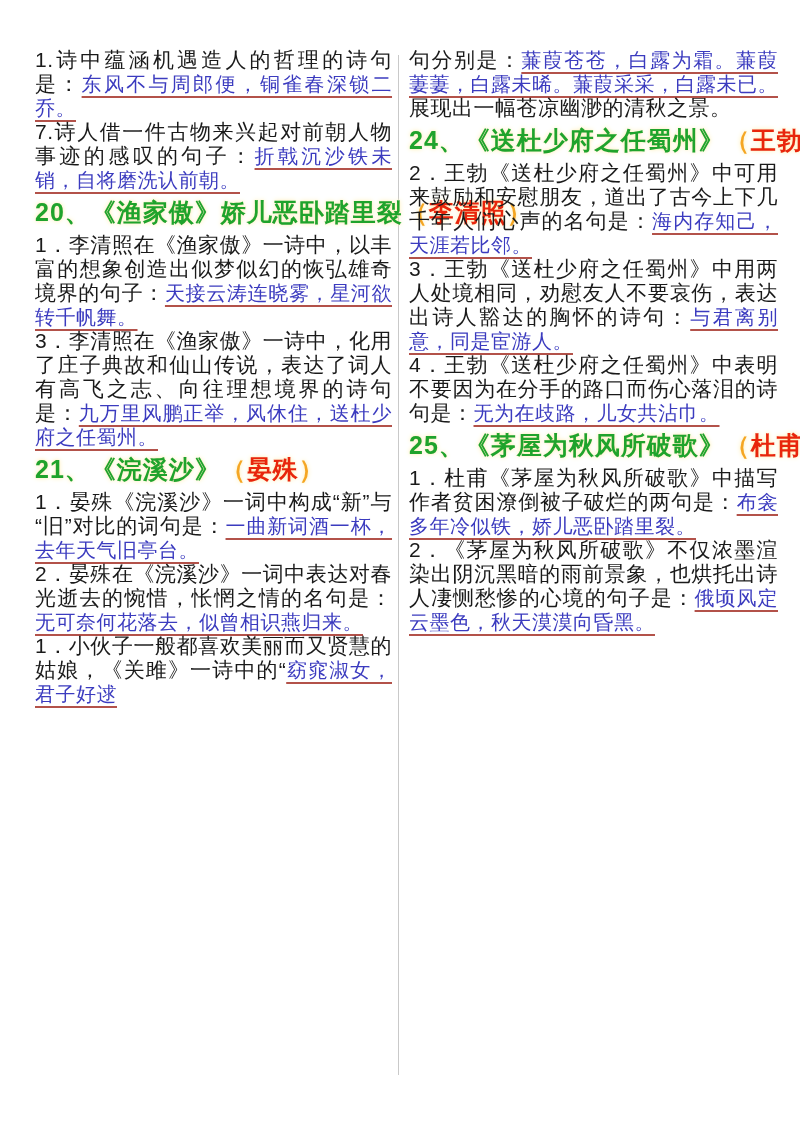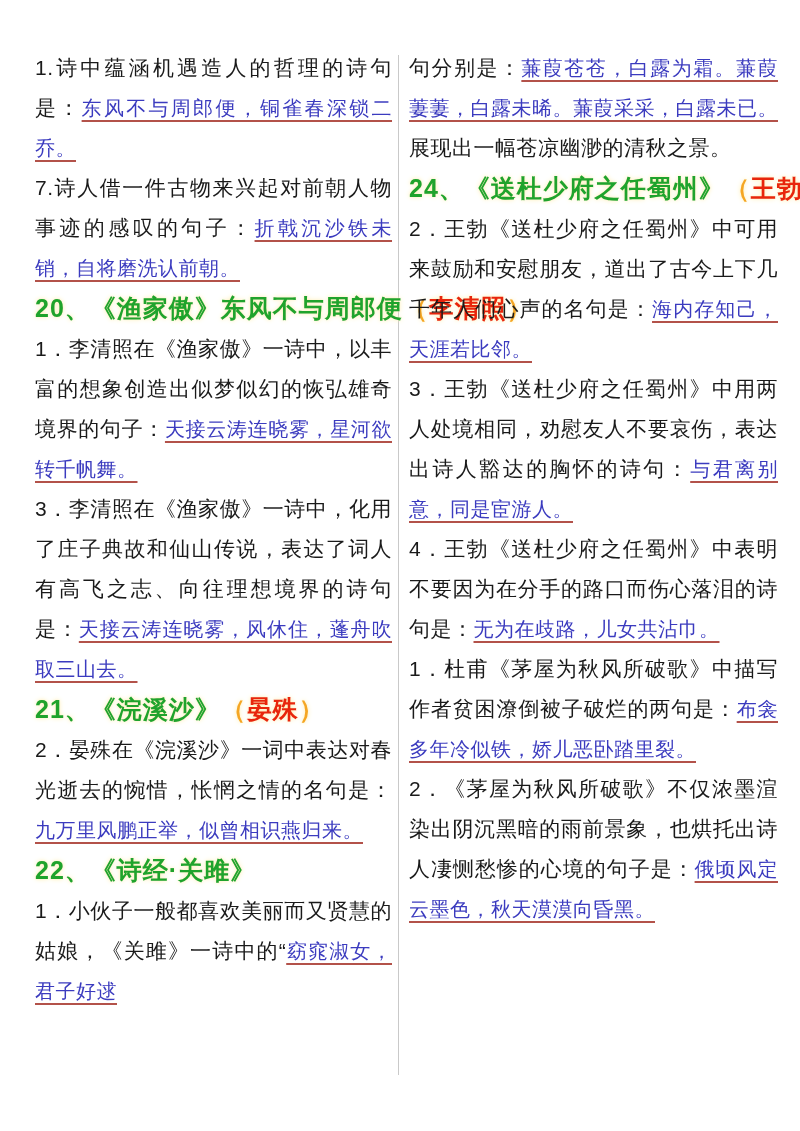--- a/index.html
+++ b/index.html
@@ -18,21 +18,21 @@
     background: var(--divider_gray, #c9c9c9);
   }
   .col {
     position: absolute; top: 48px;
     text-align: justify;
   }
   .col-left  { left: 35px;  width: 357px; }
   .col-right { left: 409px; width: 369px; }
   p.qa {
     font-size: 21px;
-    line-height: 40px;
+    line-height: 24px;
     color: var(--body_black, #1a1a1a);
     font-weight: 500;
     letter-spacing: 0.5px;
   }
   .qtext { color: var(--body_black, #1a1a1a); }
   .ans {
     font-family: "DejaVu Serif", serif;
     font-size: 20px;
     color: var(--answer_blue, #3b3bbf);
     text-decoration: underline;
@@ -54,30 +54,31 @@
   .sec-author { color: var(--header_red, #e8250c); }
 </style>
 </head>
 <body>
 
 <div class="page">
   <div class="divider"></div>
   <div class="col col-left">
       <p class="qa"><span class="qtext">1.诗中蕴涵机遇造人的哲理的诗句是：</span><span class="ans">东风不与周郎便，铜雀春深锁二乔。</span></p>
       <p class="qa"><span class="qtext">7.诗人借一件古物来兴起对前朝人物事迹的感叹的句子：</span><span class="ans">折戟沉沙铁未销，自将磨洗认前朝。</span></p>
-      <div class="sec-header"><span class="sec-num">20、</span><span class="sec-title">《渔家傲》东风不与周郎便</span><span class="sec-paren">（</span><span class="sec-author">李清照</span><span class="sec-paren">）</span></div>
+      <div class="sec-header"><span class="sec-num">20、</span><span class="sec-title">《渔家傲》娇儿恶卧踏里裂</span><span class="sec-paren">（</span><span class="sec-author">李清照</span><span class="sec-paren">）</span></div>
       <p class="qa"><span class="qtext">1．李清照在《渔家傲》一诗中，以丰富的想象创造出似梦似幻的恢弘雄奇境界的句子：</span><span class="ans">天接云涛连晓雾，星河欲转千帆舞。</span></p>
-      <p class="qa"><span class="qtext">3．李清照在《渔家傲》一诗中，化用了庄子典故和仙山传说，表达了词人有高飞之志、向往理想境界的诗句是：</span><span class="ans">天接云涛连晓雾，风休住，蓬舟吹取三山去。</span></p>
+      <p class="qa"><span class="qtext">3．李清照在《渔家傲》一诗中，化用了庄子典故和仙山传说，表达了词人有高飞之志、向往理想境界的诗句是：</span><span class="ans">九万里风鹏正举，风休住，送杜少府之任蜀州。</span></p>
       <div class="sec-header"><span class="sec-num">21、</span><span class="sec-title">《浣溪沙》</span><span class="sec-paren">（</span><span class="sec-author">晏殊</span><span class="sec-paren">）</span></div>
-      <p class="qa"><span class="qtext">2．晏殊在《浣溪沙》一词中表达对春光逝去的惋惜，怅惘之情的名句是：</span><span class="ans">九万里风鹏正举，似曾相识燕归来。</span></p>
-      <div class="sec-header"><span class="sec-num">22、</span><span class="sec-title">《诗经·关雎》</span></div>
+      <p class="qa"><span class="qtext">1．晏殊《浣溪沙》一词中构成“新”与“旧”对比的词句是：</span><span class="ans">一曲新词酒一杯，去年天气旧亭台。</span></p>
+      <p class="qa"><span class="qtext">2．晏殊在《浣溪沙》一词中表达对春光逝去的惋惜，怅惘之情的名句是：</span><span class="ans">无可奈何花落去，似曾相识燕归来。</span></p>
       <p class="qa"><span class="qtext">1．小伙子一般都喜欢美丽而又贤慧的姑娘，《关雎》一诗中的“</span><span class="ans">窈窕淑女，君子好逑</span></p>
     </div>
   <div class="col col-right">
       <p class="qa"><span class="qtext">句分别是：</span><span class="ans">蒹葭苍苍，白露为霜。蒹葭萋萋，白露未晞。蒹葭采采，白露未已。</span><span class="qtext">展现出一幅苍凉幽渺的清秋之景。</span></p>
       <div class="sec-header"><span class="sec-num">24、</span><span class="sec-title">《送杜少府之任蜀州》</span><span class="sec-paren">（</span><span class="sec-author">王勃</span></div>
       <p class="qa"><span class="qtext">2．王勃《送杜少府之任蜀州》中可用来鼓励和安慰朋友，道出了古今上下几千年人们心声的名句是：</span><span class="ans">海内存知己，天涯若比邻。</span></p>
       <p class="qa"><span class="qtext">3．王勃《送杜少府之任蜀州》中用两人处境相同，劝慰友人不要哀伤，表达出诗人豁达的胸怀的诗句：</span><span class="ans">与君离别意，同是宦游人。</span></p>
       <p class="qa"><span class="qtext">4．王勃《送杜少府之任蜀州》中表明不要因为在分手的路口而伤心落泪的诗句是：</span><span class="ans">无为在歧路，儿女共沾巾。</span></p>
+      <div class="sec-header"><span class="sec-num">25、</span><span class="sec-title">《茅屋为秋风所破歌》</span><span class="sec-paren">（</span><span class="sec-author">杜甫</span></div>
       <p class="qa"><span class="qtext">1．杜甫《茅屋为秋风所破歌》中描写作者贫困潦倒被子破烂的两句是：</span><span class="ans">布衾多年冷似铁，娇儿恶卧踏里裂。</span></p>
       <p class="qa"><span class="qtext">2．《茅屋为秋风所破歌》不仅浓墨渲染出阴沉黑暗的雨前景象，也烘托出诗人凄恻愁惨的心境的句子是：</span><span class="ans">俄顷风定云墨色，秋天漠漠向昏黑。</span></p>
     </div>
 </div>
 
 </body></html>

